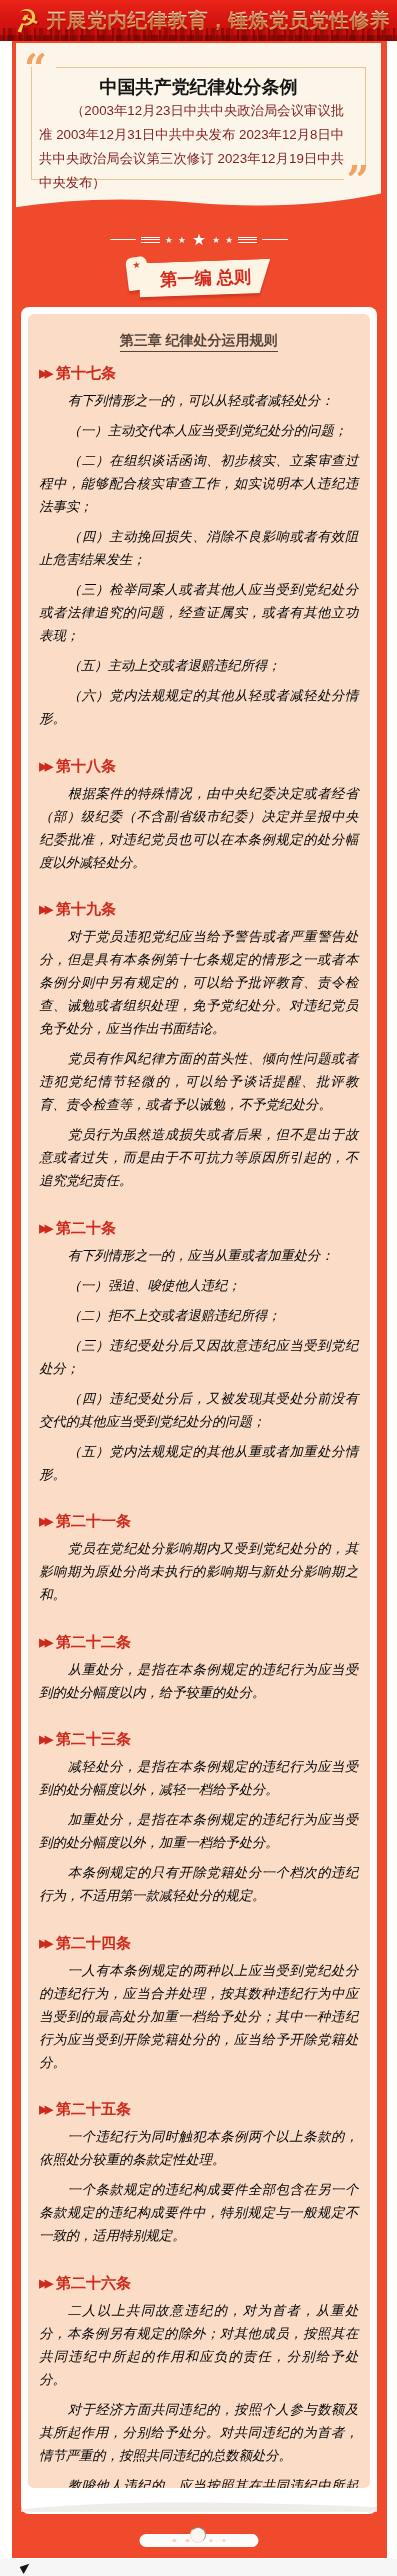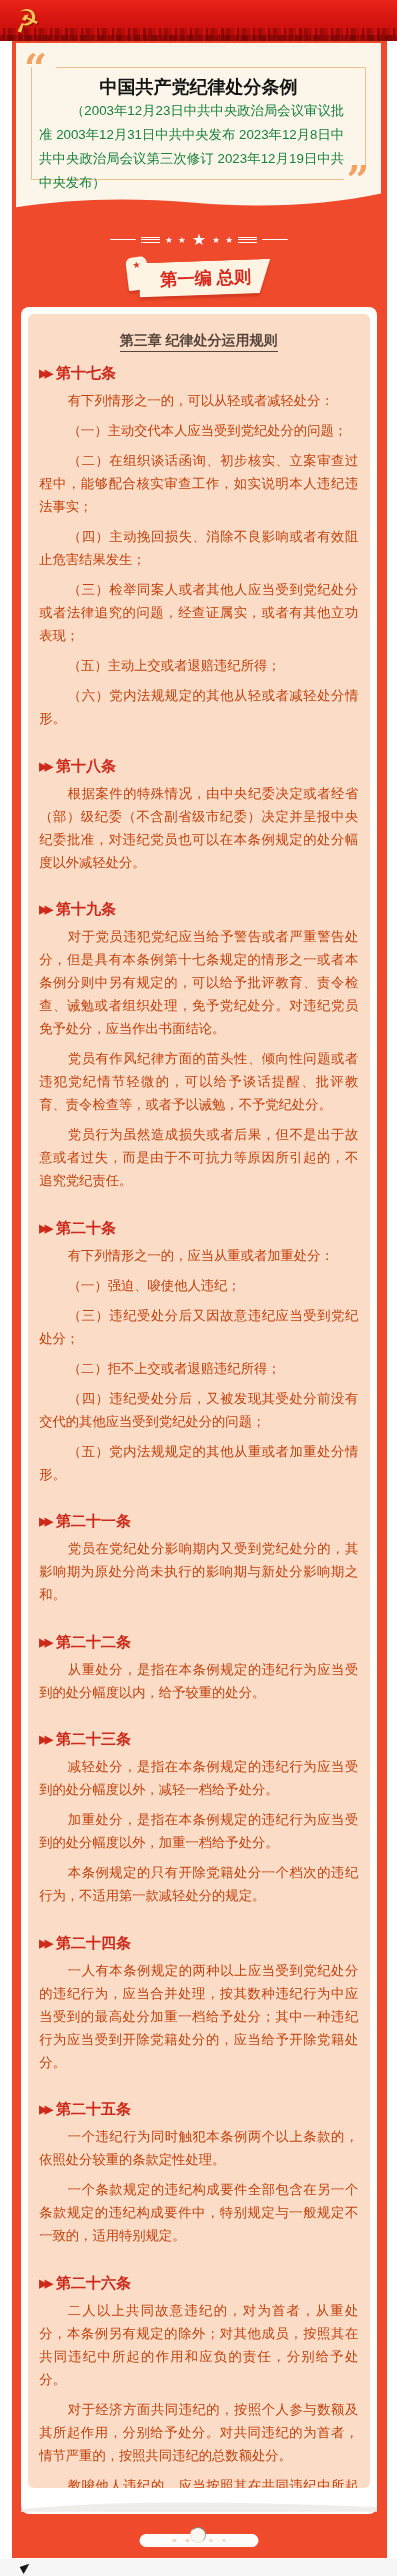--- a/index.html
+++ b/index.html
@@ -33,21 +33,21 @@
   .quote-panel{position:absolute;left:4.6px;top:2.3px;width:365px;height:148px;background:#fcf6ea;}
   .quote-wave{position:absolute;left:4.6px;top:149px;width:365px;height:22px;display:block;}
   .open-quote{position:absolute;left:8px;top:8px;font-family:"DejaVu Serif",serif;
               font-size:40px;line-height:33px;color:#f2a263;font-weight:bold;}
   .quote-topline{position:absolute;left:40px;right:15px;top:24px;border-top:0.6px solid #eec28a;}
   .quote-frame{position:absolute;left:15px;right:15px;top:24px;bottom:11.5px;
                border:0.6px solid #eec28a;border-top:none;}
   .quote-title{position:absolute;left:0;width:100%;top:32px;text-align:center;
                font-size:18px;font-weight:bold;color:#141414;}
   .quote-body{position:absolute;left:23px;right:37px;top:56px;font-size:13.3px;line-height:24px;
-              color:#15803d;text-align:justify;text-indent:2.4em;}
+              color:#7f1d1d;text-align:justify;text-indent:2.4em;}
   .close-quote{position:absolute;right:9.2px;top:124px;font-family:"DejaVu Serif",serif;
                font-size:40px;line-height:25px;color:#f2a263;font-weight:bold;
                background:#fcf6ea;padding:0 2.3px;}
 
   
   .star-divider{position:absolute;left:0;top:191px;width:100%;display:flex;align-items:center;
                 justify-content:center;gap:5.2px;color:#ffffff;}
   .div-line{width:26.5px;height:1.2px;background:#fff;border-radius:0.6px;}
   .div-bars{width:18.4px;height:5.8px;
     background:linear-gradient(#fff 0 1.2px,transparent 1.2px 2.3px,#fff 2.3px 3.5px,transparent 3.5px 4.6px,#fff 4.6px 5.8px);}
@@ -71,22 +71,22 @@
                 background:#ffffff;border-radius:8px;}
   .card-wave{position:absolute;left:0;bottom:2.3px;width:100%;height:12.7px;display:block;}
   .pink-panel{position:absolute;left:7px;top:7px;width:342px;height:2174px;background:#fbdcc7;
               border-radius:5.8px;box-sizing:border-box;padding:16px 11.5px 11.5px;overflow:hidden;}
   .chapter-title{text-align:center;font-size:14px;font-weight:bold;color:#55443a;margin:2.3px 0 8px;}
   .chapter-title span{border-bottom:1.2px solid #55443a;padding-bottom:2.9px;}
   .article{margin-top:26.5px;}
   .article:first-of-type{margin-top:14px;}
   .article-head{display:flex;align-items:center;color:#cd2a1b;font-size:15px;font-weight:bold;line-height:18px;}
   .marker{font-size:11px;letter-spacing:-2.9px;margin-right:5.8px;color:#cd2a1b;}
-  .para{font-size:13.3px;color:#c2410c;line-height:23px;text-align:justify;
-        text-indent:2.15em;margin:7px 0;}
+  .para{font-size:13.3px;color:#000000;line-height:23px;text-align:justify;
+        text-indent:2.15em;margin:7px 0;font-style:italic;}
 
   
   .pill{position:absolute;left:50%;top:2493px;transform:translateX(-50%);width:119px;height:12.7px;
         border-radius:7px;background:#fdfcfa;}
   .pill-dot{position:absolute;top:4.6px;width:3.5px;height:3.5px;border-radius:50%;background:rgba(238,176,134,.55);}
   .pd1{left:33px;}.pd2{left:46px;}.pd3{right:46px;}.pd4{right:33px;}
   .ring{position:absolute;left:50%;top:2486px;margin-left:-8.6px;width:14px;height:14px;border-radius:50%;
         background:#faf6f0;border:1.7px solid #e7e1d9;border-top-color:#858585;border-right-color:#a9a49d;}
 
   
@@ -96,20 +96,21 @@
                border-bottom:6.3px solid transparent;transform:rotate(-30deg);}
 </style>
 </head>
 <body>
 
 <div class="page">
 
   <div class="banner">
     <div class="banner-inner">
       <span class="emblem">☭</span>
+      <span class="banner-title">开展党内纪律教育，锤炼党员党性修养</span>
     </div>
     <div class="skyline"></div>
     <div class="skyline2"></div>
   </div>
 
   <div class="red-col">
 
     <div class="quote-panel">
       <span class="open-quote">“</span>
       <div class="quote-topline"></div>
@@ -188,22 +189,22 @@
   </div>
 
   <div class="article">
     <div class="article-head">
       <span class="marker">▶▶</span>
       <span>第二十条</span>
     </div>
     <div>
                 <p class="para">有下列情形之一的，应当从重或者加重处分：</p>
                 <p class="para">（一）强迫、唆使他人违纪；</p>
+                <p class="para">（二）拒不上交或者退赔违纪所得；</p>
                 <p class="para">（三）违纪受处分后又因故意违纪应当受到党纪处分；</p>
-                <p class="para">（二）拒不上交或者退赔违纪所得；</p>
                 <p class="para">（四）违纪受处分后，又被发现其受处分前没有交代的其他应当受到党纪处分的问题；</p>
                 <p class="para">（五）党内法规规定的其他从重或者加重处分情形。</p>
               </div>
   </div>
 
   <div class="article">
     <div class="article-head">
       <span class="marker">▶▶</span>
       <span>第二十一条</span>
     </div>

